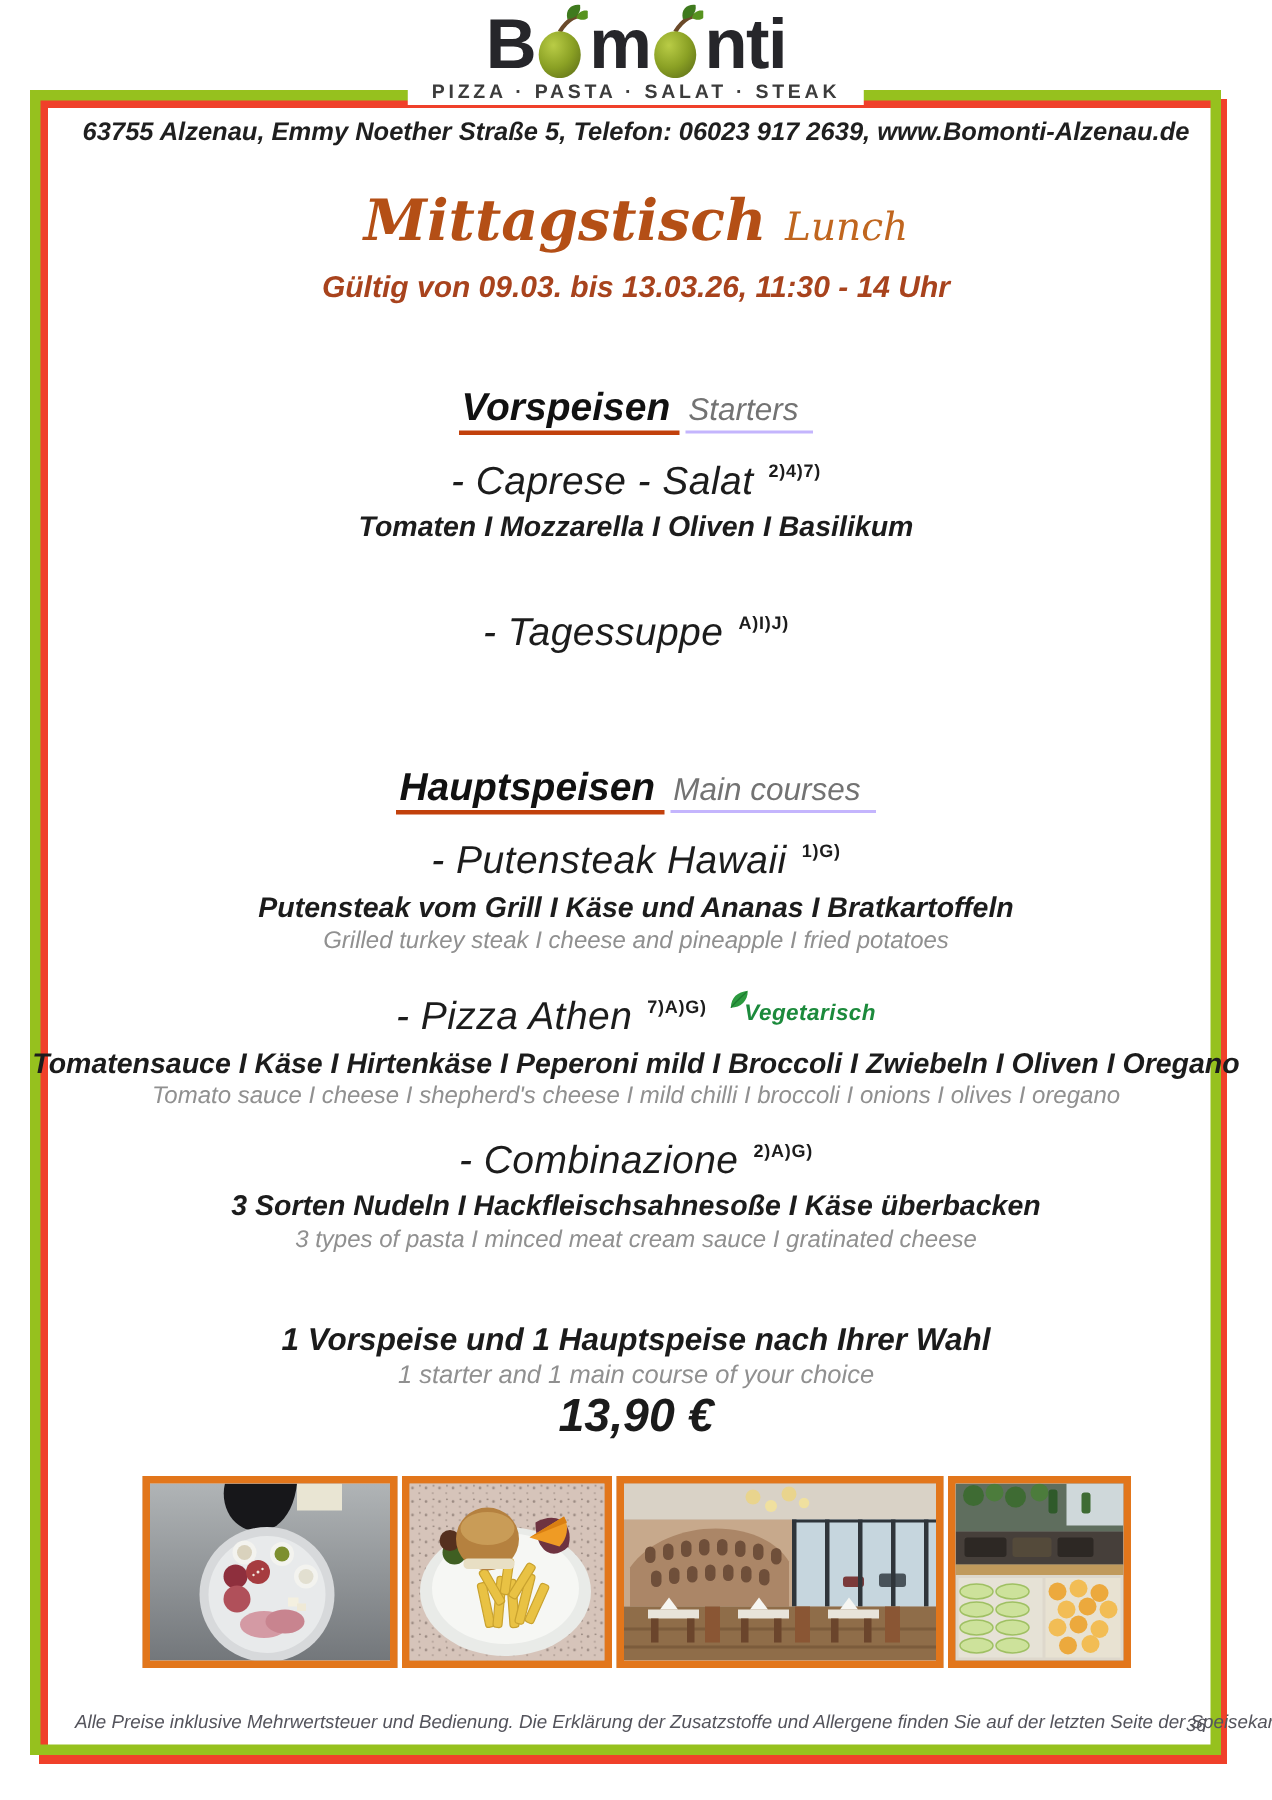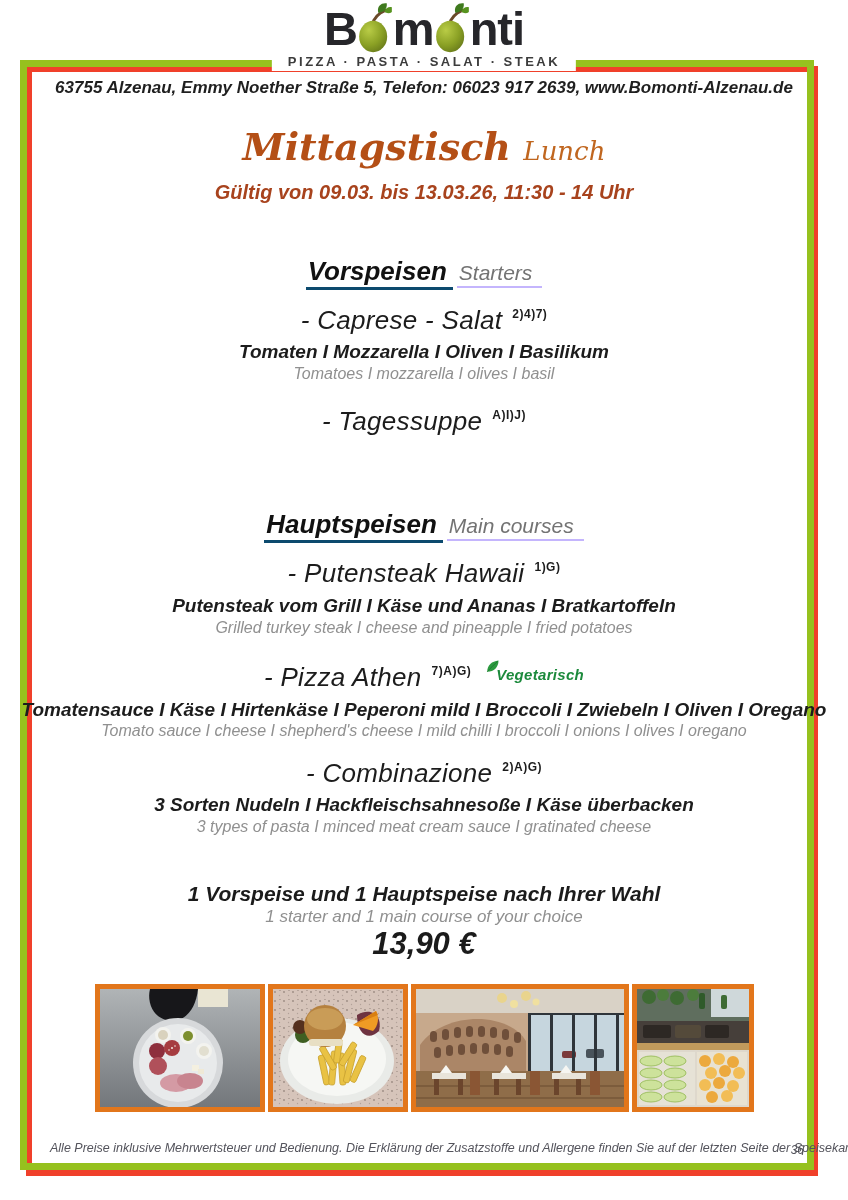--- a/index.html
+++ b/index.html
@@ -31,21 +31,21 @@
   .title-row{top:124px;}
   .title-de{font-family:"DejaVu Serif",serif;font-style:italic;font-weight:700;
             font-size:38px;color:#b44f16;}
   .title-en{font-family:"DejaVu Serif",serif;font-style:italic;font-weight:400;
             font-size:26px;color:#c0661f;margin-left:8px;}
   .validity{top:181px;font-size:20px;font-style:italic;font-weight:700;color:#a8431d;}
   .exception{top:206px;font-size:16px;font-style:italic;color:#4a7238;}
 
   .sec-head{font-style:italic;}
   .sec-head .h-de{font-size:26px;font-weight:700;color:#111;
-                  border-bottom:3px solid #0c4a6e;padding:0 6px 1px 2px;}
+                  border-bottom:3px solid #c2410c;padding:0 6px 1px 2px;}
   .sec-head .h-en{font-size:21px;color:#737373;border-bottom:2px solid #c4b5fd;
                   padding:0 10px 2px 2px;margin-left:4px;}
 
   .item-name{font-size:26px;font-style:italic;color:#1c1c1c;letter-spacing:0.3px;}
   .codes{font-size:12px;font-weight:700;font-style:normal;position:relative;
          top:-11px;margin-left:10px;letter-spacing:0.5px;color:#1c1c1c;}
   .desc-de{font-size:19px;font-style:italic;font-weight:700;color:#1c1c1c;}
   .desc-en{font-size:16px;font-style:italic;color:#909090;}
 
   .veg-badge{display:inline-block;margin-left:14px;position:relative;top:-6px;
@@ -115,21 +115,20 @@
   <div class="row validity">Gültig von 09.03. bis 13.03.26, 11:30 - 14 Uhr</div>
 
   <div class="row sec-head" style="top:256px;">
     <span class="h-de">Vorspeisen</span><span class="h-en">Starters</span>
   </div>
 
   <div class="row item-name" style="top:305px;">
     <span>- Caprese - Salat</span><span class="codes">2)4)7)</span>
   </div>
   <div class="row desc-de" style="top:341px;">Tomaten I Mozzarella I Oliven I Basilikum</div>
-  <div class="row desc-en" style="top:365px;">Tomatoes I mozzarella I olives I basil</div>
 
   <div class="row item-name" style="top:406px;">
     <span>- Tagessuppe</span><span class="codes">A)I)J)</span>
   </div>
 
   <div class="row sec-head" style="top:509px;">
     <span class="h-de">Hauptspeisen</span><span class="h-en">Main courses</span>
   </div>
 
   <div class="row item-name" style="top:558px;">

